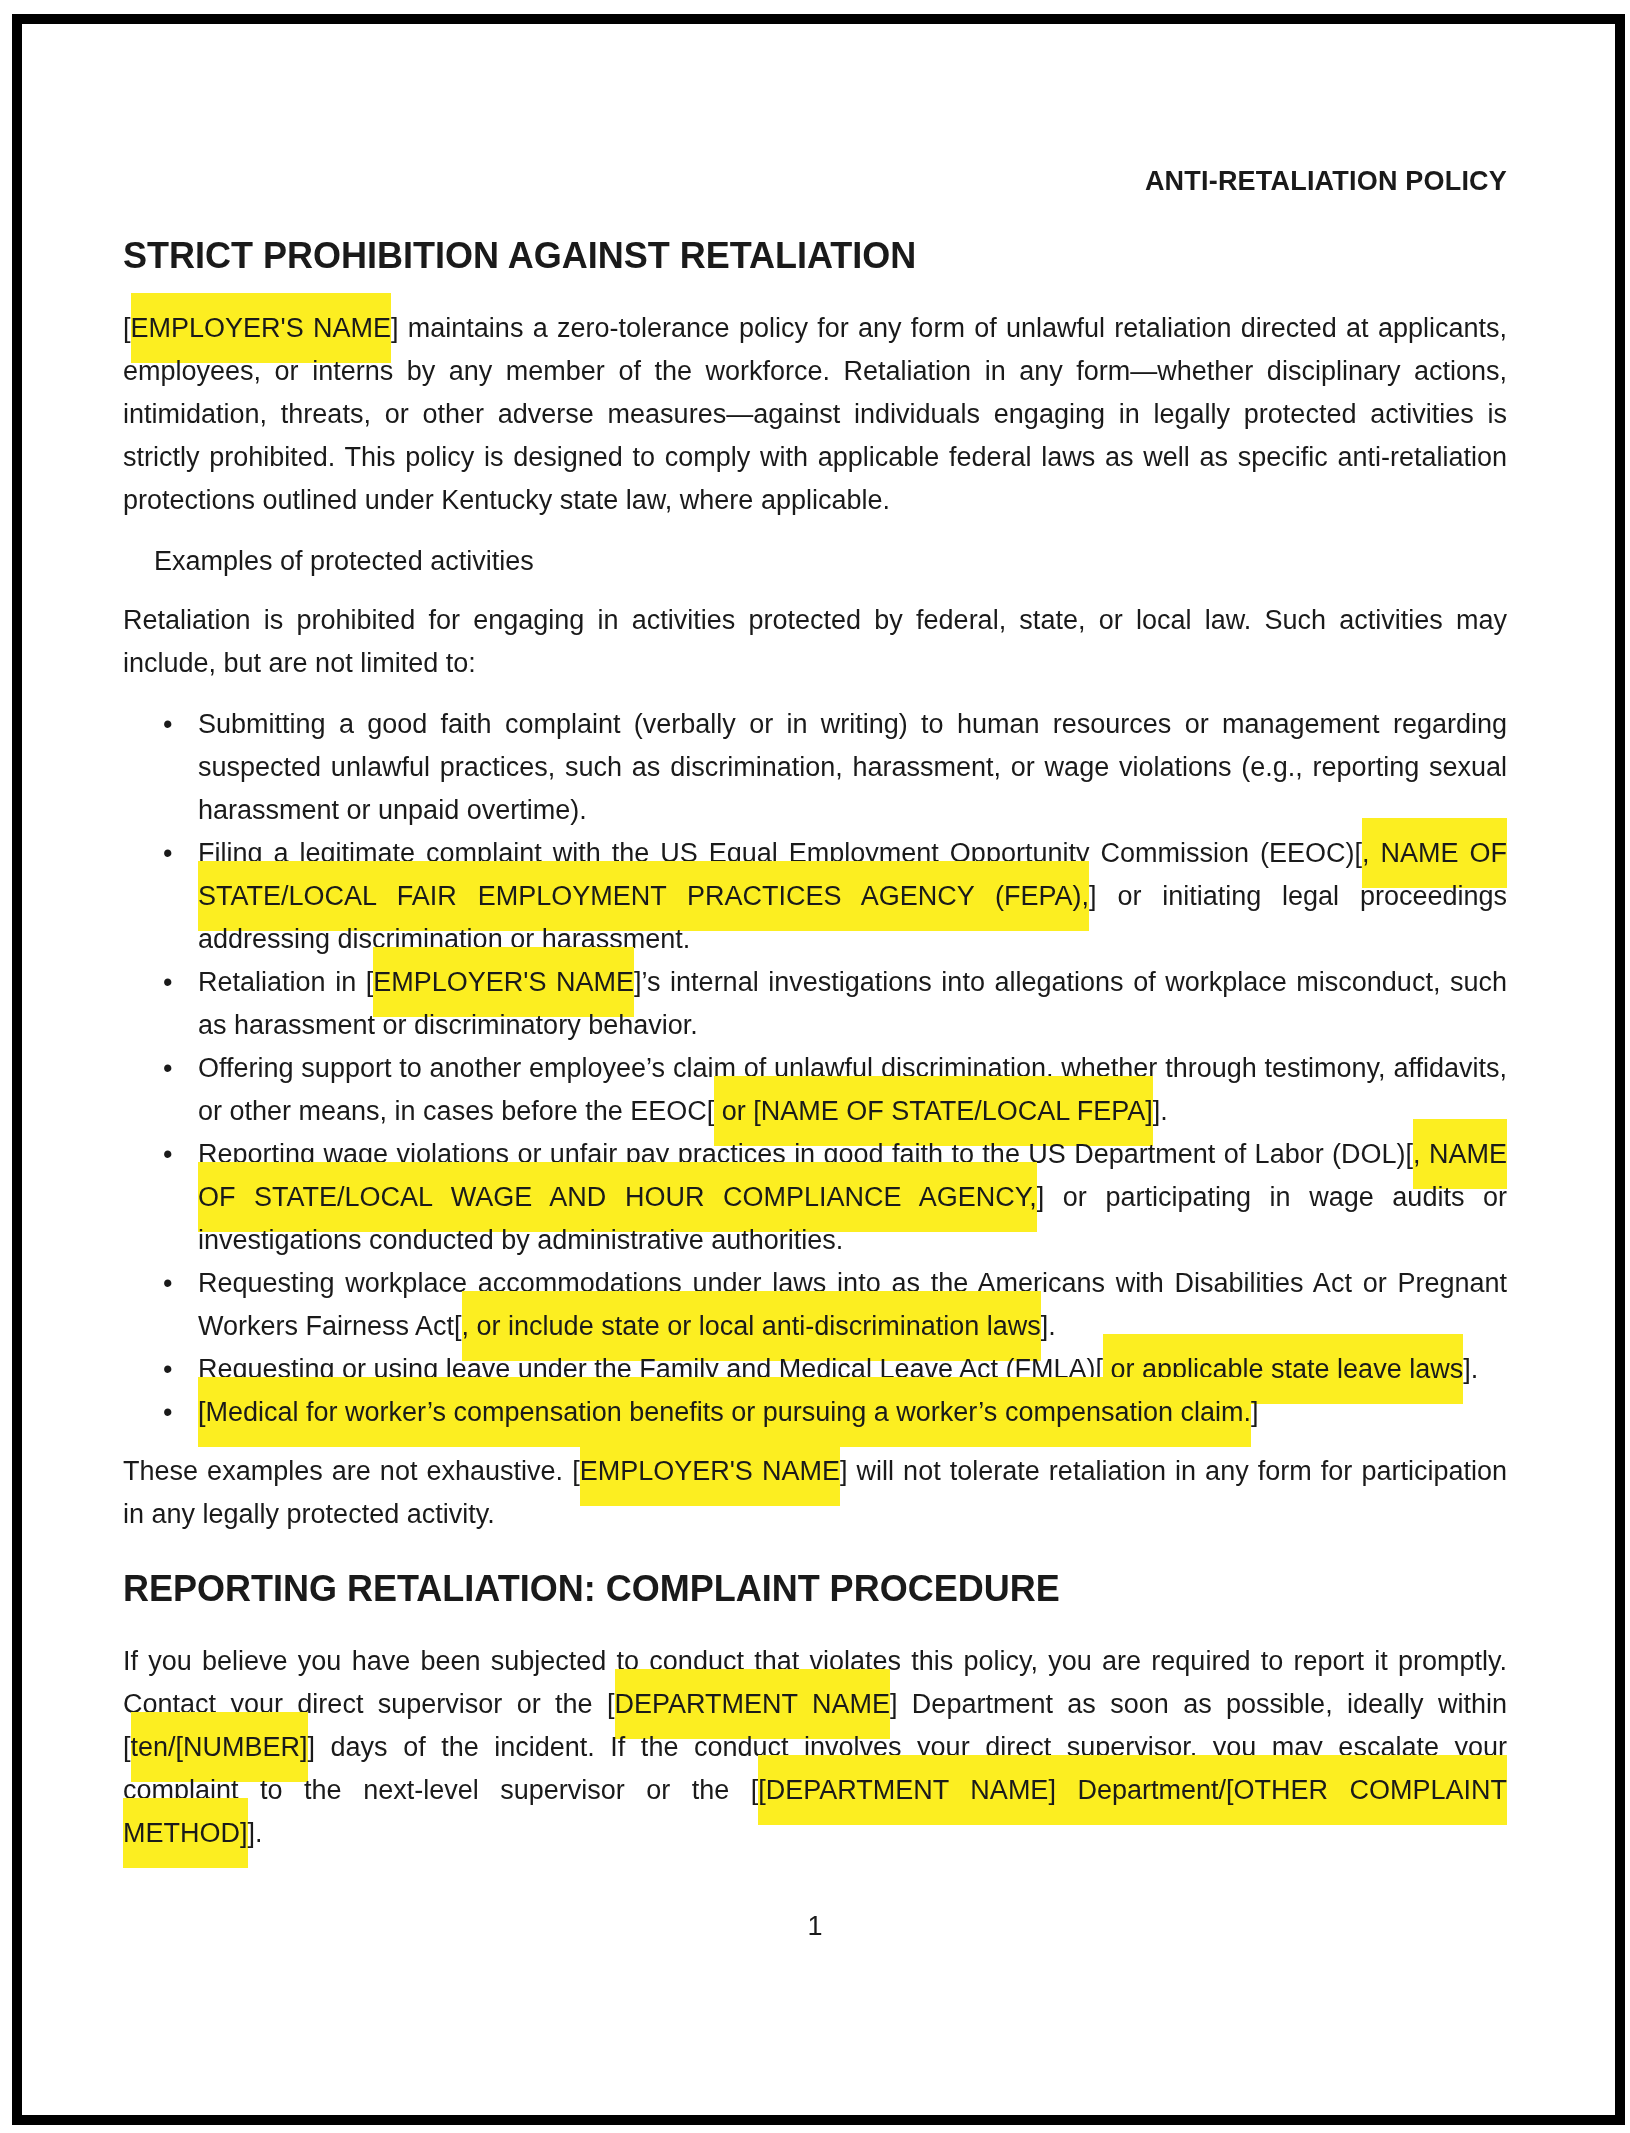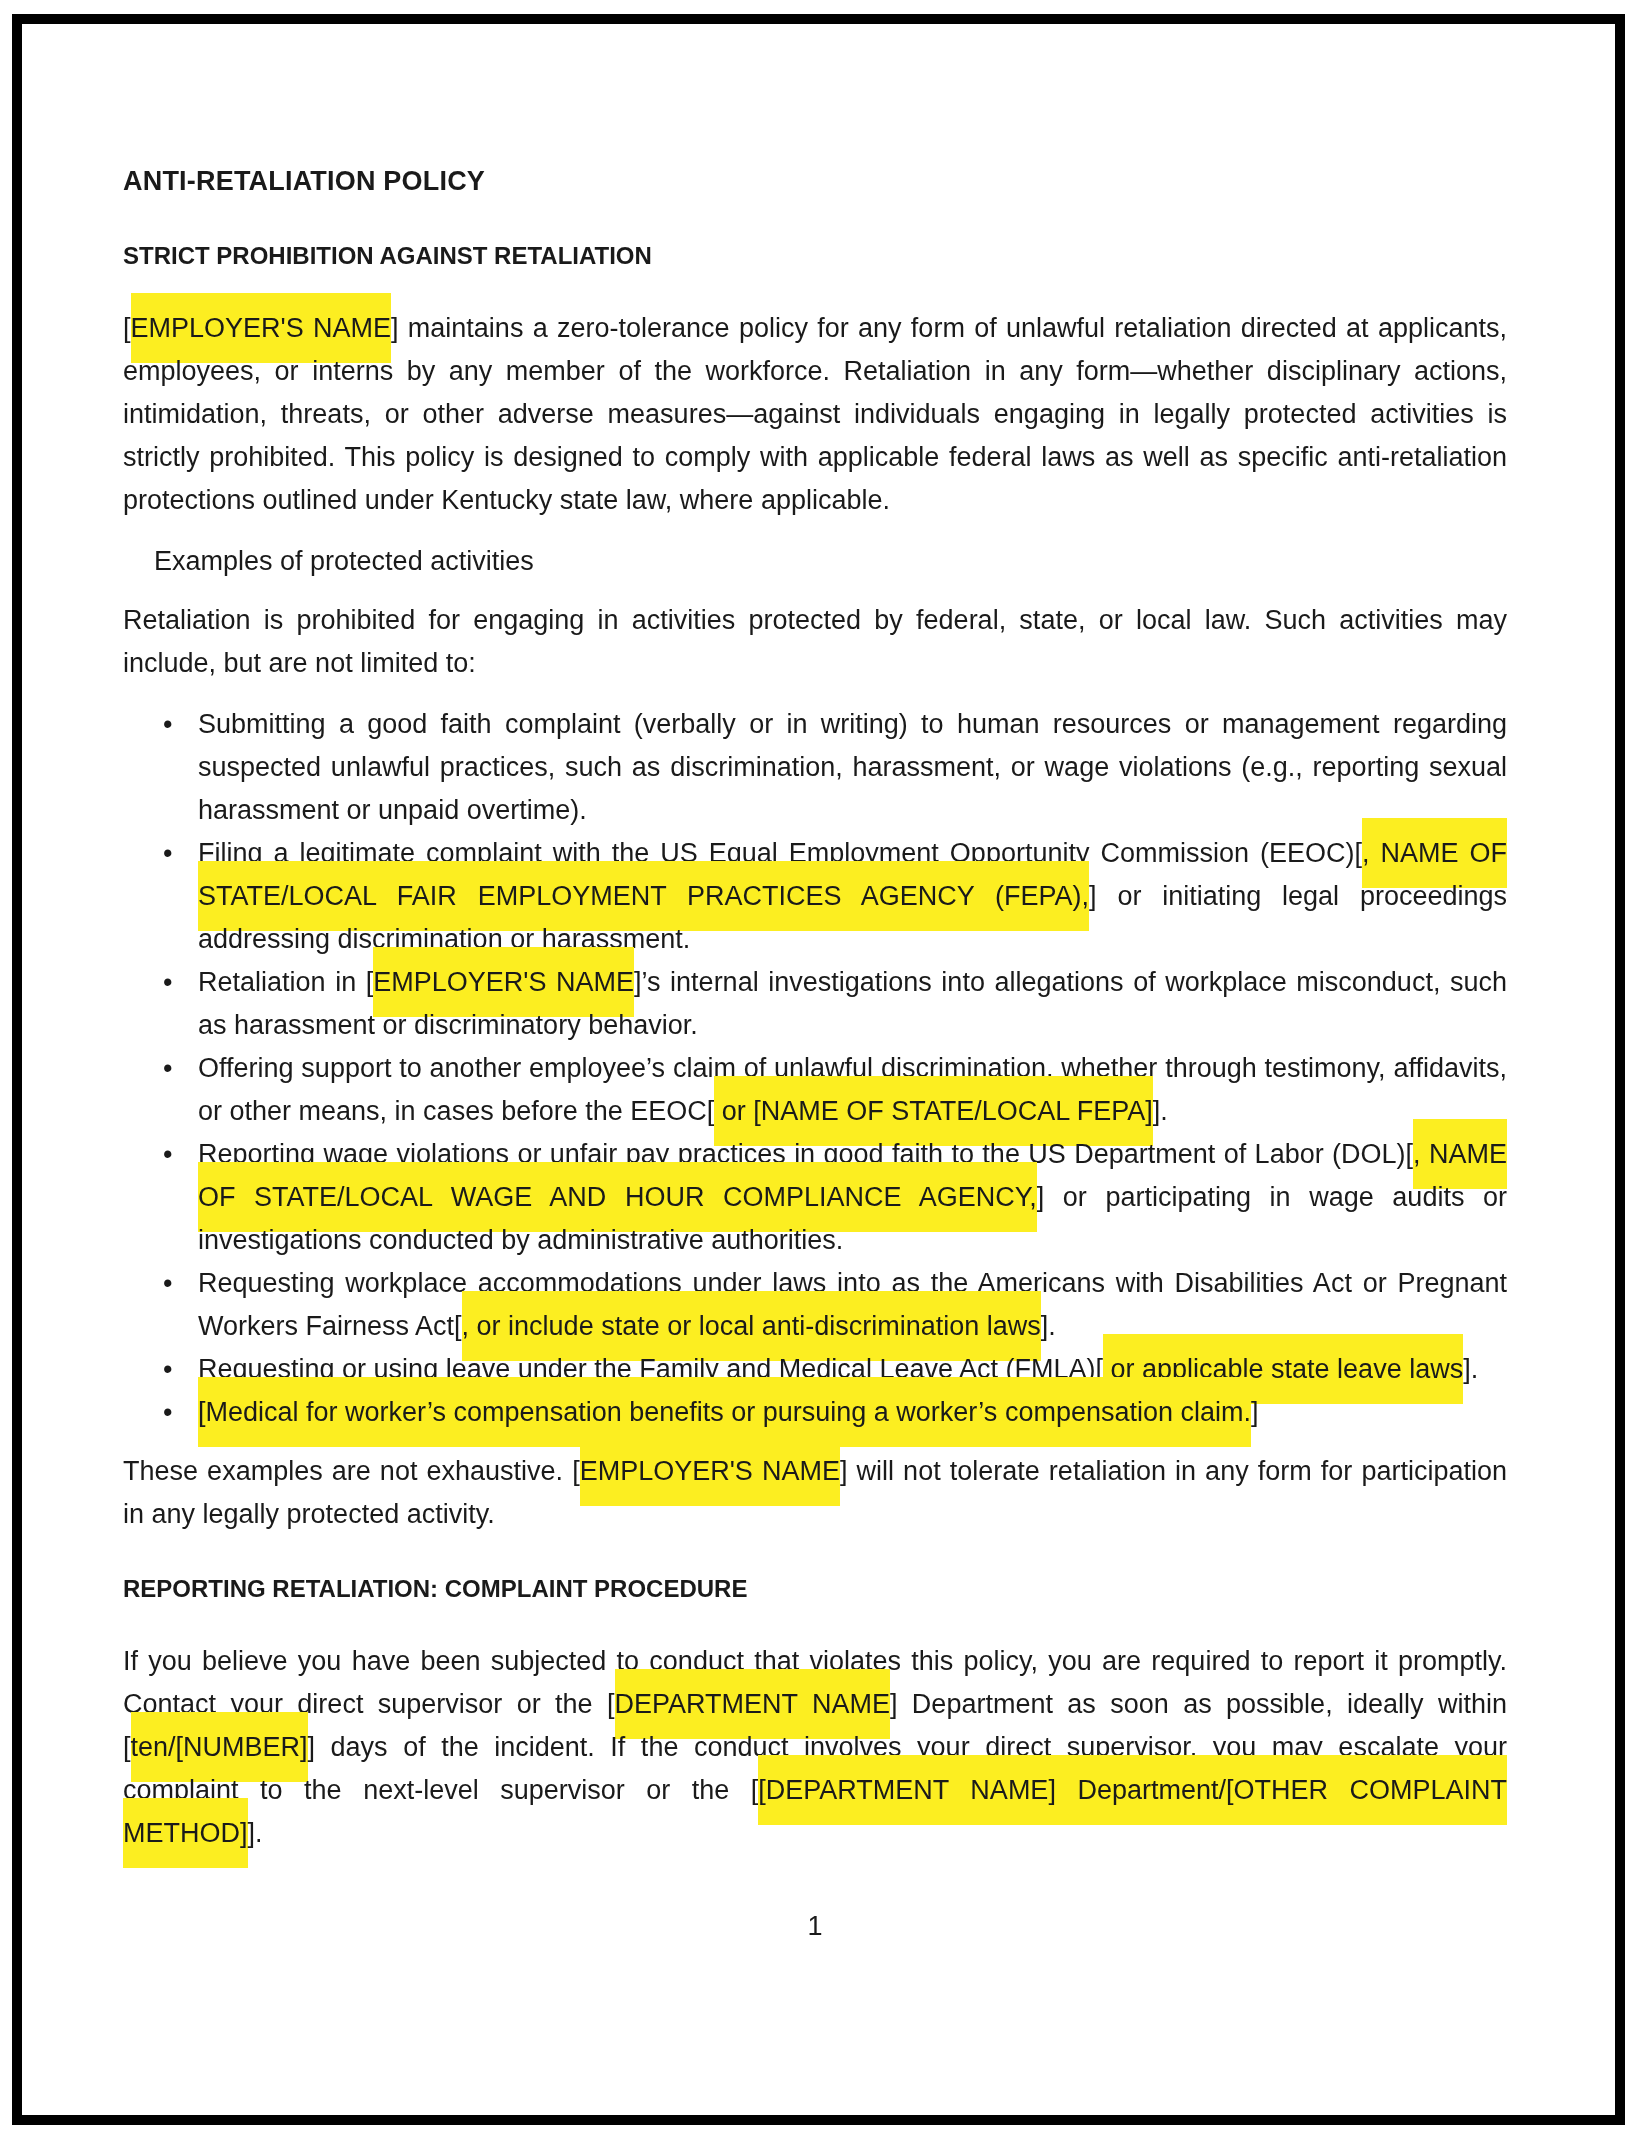--- a/index.html
+++ b/index.html
@@ -30,27 +30,27 @@
     left: 0;
     top: 24px;
     right: 0;
     bottom: 0;
     padding: 136px 123px 0 123px;
     box-sizing: border-box;
     font-size: 27px;
     line-height: 43px;
   }
   .doc-title {
-    text-align: left;
+    text-align: right;
     font-weight: bold;
     letter-spacing: 0.2px;
   }
   .h {
     font-weight: bold;
-    font-size: 24px;
+    font-size: 36px;
     margin: 31px 0 0 0;
   }
   .para {
     margin: 30px 0 0 0;
     text-align: justify;
   }
   .para.tight {
     margin-top: 16px;
   }
   .subheading {

